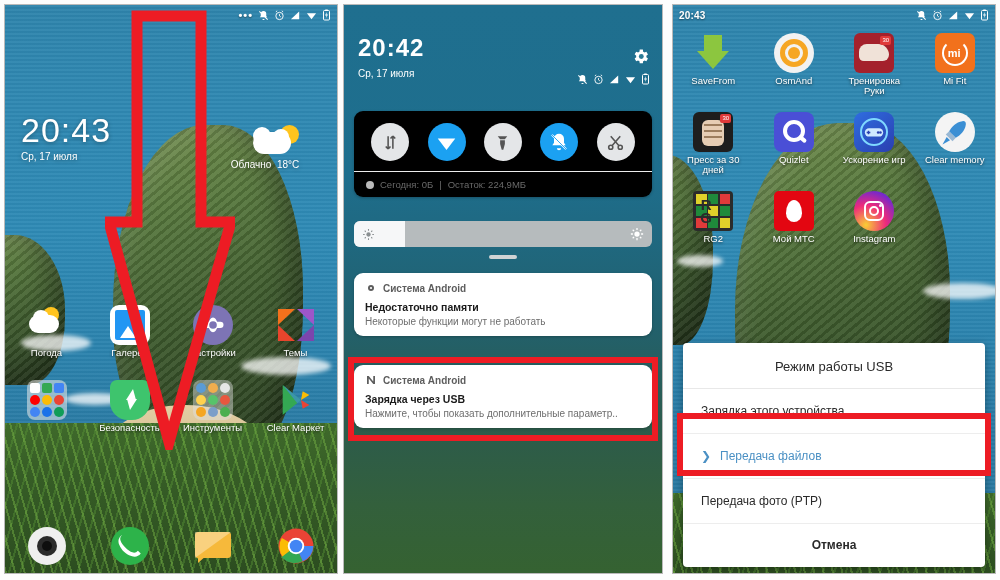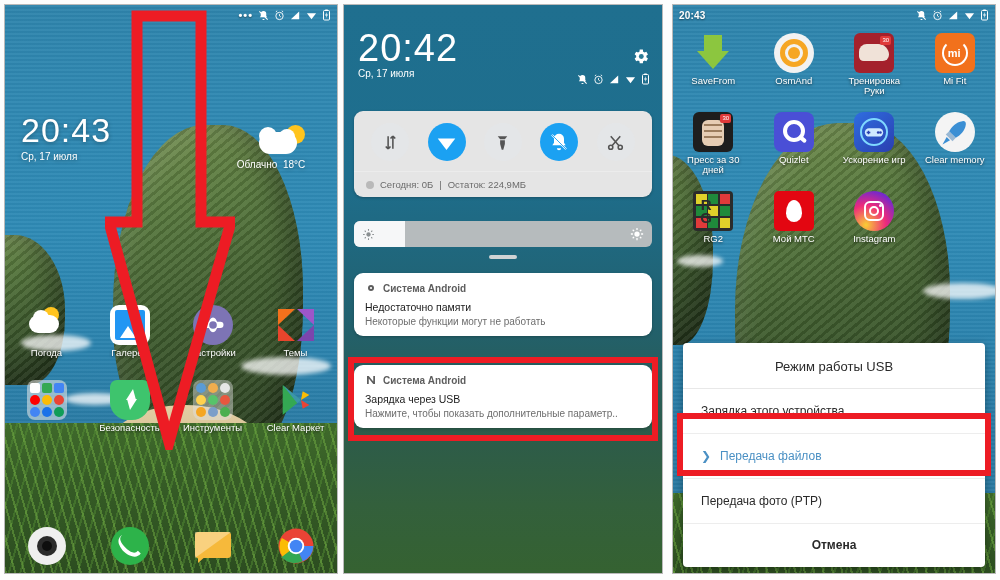--- a/index.html
+++ b/index.html
@@ -46,21 +46,21 @@
 
   
   .searchbar{position:absolute;left:14px;right:14px;top:50px;height:36px;background:#fafafa;
     border-radius:18px;display:flex;align-items:center;padding:0 14px;box-sizing:border-box;
     box-shadow:0 1px 3px rgba(0,0,0,.28);}
   .searchbar .txt{font-size:13px;color:#6c6c6c;}
   .mic{margin-left:auto;}
   .clockwidget{position:absolute;left:16px;top:108px;color:#fff;text-shadow:0 1px 4px rgba(0,0,0,.35);}
   .clockwidget .big{font-size:34px;font-weight:300;line-height:34px;letter-spacing:1px;}
   .clockwidget .date{font-size:10px;margin-top:4px;}
-  .weather{position:absolute;right:6px;top:118px;width:120px;text-align:center;color:#fff;
+  .weather{position:absolute;right:12px;top:118px;width:120px;text-align:center;color:#fff;
     text-shadow:0 1px 4px rgba(0,0,0,.4);}
   .weather .wtxt{font-size:10px;margin-top:2px;}
   .cloudicon{position:relative;height:34px;}
   .cloudicon .sun{position:absolute;right:26px;top:2px;width:19px;height:19px;border-radius:50%;
      background:#ffc41e;}
   .cloudicon .c1{position:absolute;right:34px;top:9px;width:38px;height:22px;border-radius:12px;background:#fff;}
   .cloudicon .c2{position:absolute;right:54px;top:4px;width:18px;height:18px;border-radius:50%;background:#fff;}
   .cloudicon .c3{position:absolute;right:36px;top:6px;width:16px;height:16px;border-radius:50%;background:#fff;}
 
   .apps{position:absolute;left:0;right:0;top:300px;}
@@ -86,42 +86,42 @@
     display:grid;grid-template-columns:repeat(3,1fr);gap:2px;padding:3px;box-sizing:border-box;}
   .tools i{border-radius:5px;display:block;}
 
   
   .arrow{position:absolute;left:100px;top:5px;width:130px;height:440px;pointer-events:none;}
 
   
   .shade{position:absolute;inset:0;
     background:linear-gradient(180deg,#1f6f8f 0%,#1e6e8d 30%,#21616f 55%,#2c5b4c 74%,#33603c 88%,#356231 100%);}
   .shade-head{position:absolute;left:14px;right:14px;top:26px;color:#fff;}
-  .shade-head .big{font-size:38px;font-weight:400;line-height:34px;letter-spacing:1px;}
+  .shade-head .big{font-size:24px;font-weight:700;line-height:34px;letter-spacing:1px;}
   .shade-head .date{font-size:10px;margin-top:3px;}
   .gear{position:absolute;right:12px;top:42px;}
   .shade-sb{position:absolute;right:12px;top:68px;display:flex;gap:5px;align-items:center;}
-  .qs{position:absolute;left:10px;right:10px;top:106px;background:#e5e5e5;border-radius:9px;
+  .qs{position:absolute;left:10px;right:10px;top:106px;background:#000000;border-radius:9px;
     box-shadow:0 1px 3px rgba(0,0,0,.25);}
   .qs-row{display:flex;justify-content:space-around;align-items:center;padding:12px 8px 10px;}
   .tog{width:38px;height:38px;border-radius:50%;background:#e4e6e8;display:flex;align-items:center;
     justify-content:center;}
   .tog.on{background:#1ba1f2;}
   .qs-foot{border-top:1px solid #ececec;display:flex;align-items:center;gap:6px;padding:7px 12px;
     font-size:9.5px;color:#6a6a6a;}
   .qs-foot .dot{width:8px;height:8px;border-radius:50%;background:#b9b9b9;display:block;}
   .bright{position:absolute;left:10px;right:10px;top:216px;height:26px;border-radius:6px;
     background:#b6bbbd;overflow:hidden;display:flex;align-items:center;}
   .bright .fill{position:absolute;left:0;top:0;bottom:0;width:17%;background:#f6f7f8;}
   .handle{position:absolute;left:50%;transform:translateX(-50%);top:250px;width:28px;height:4px;
     border-radius:2px;background:#cfd3d4;}
   .notif{position:absolute;left:10px;right:10px;background:#fff;border-radius:9px;padding:9px 11px;
     box-sizing:border-box;box-shadow:0 1px 3px rgba(0,0,0,.22);}
   .notif .app-line{display:flex;align-items:center;gap:6px;font-size:10px;color:#5d5d5d;font-weight:bold;}
-  .notif .title{font-size:10.5px;font-weight:normal;color:#1a1a1a;margin-top:7px;}
+  .notif .title{font-size:10.5px;font-weight:bold;color:#1a1a1a;margin-top:7px;}
   .notif .body{font-size:10px;color:#6e6e6e;margin-top:3px;white-space:nowrap;overflow:hidden;}
   .redbox{position:absolute;border:6px solid #ed1c24;box-sizing:border-box;}
 
   
   .dlg{position:absolute;left:10px;right:10px;bottom:6px;background:#fff;border-radius:4px;
     box-shadow:0 2px 8px rgba(0,0,0,.35);overflow:hidden;}
   .dlg-title{text-align:center;font-size:13px;color:#2a2a2a;padding:16px 10px 14px;
     border-bottom:1px solid #e8e8e8;}
   .dlg-opt{font-size:12px;color:#2a2a2a;padding:15px 18px;border-bottom:1px solid #ededed;}
   .dlg-opt.sel{color:#4a90c4;display:flex;align-items:center;gap:9px;}

